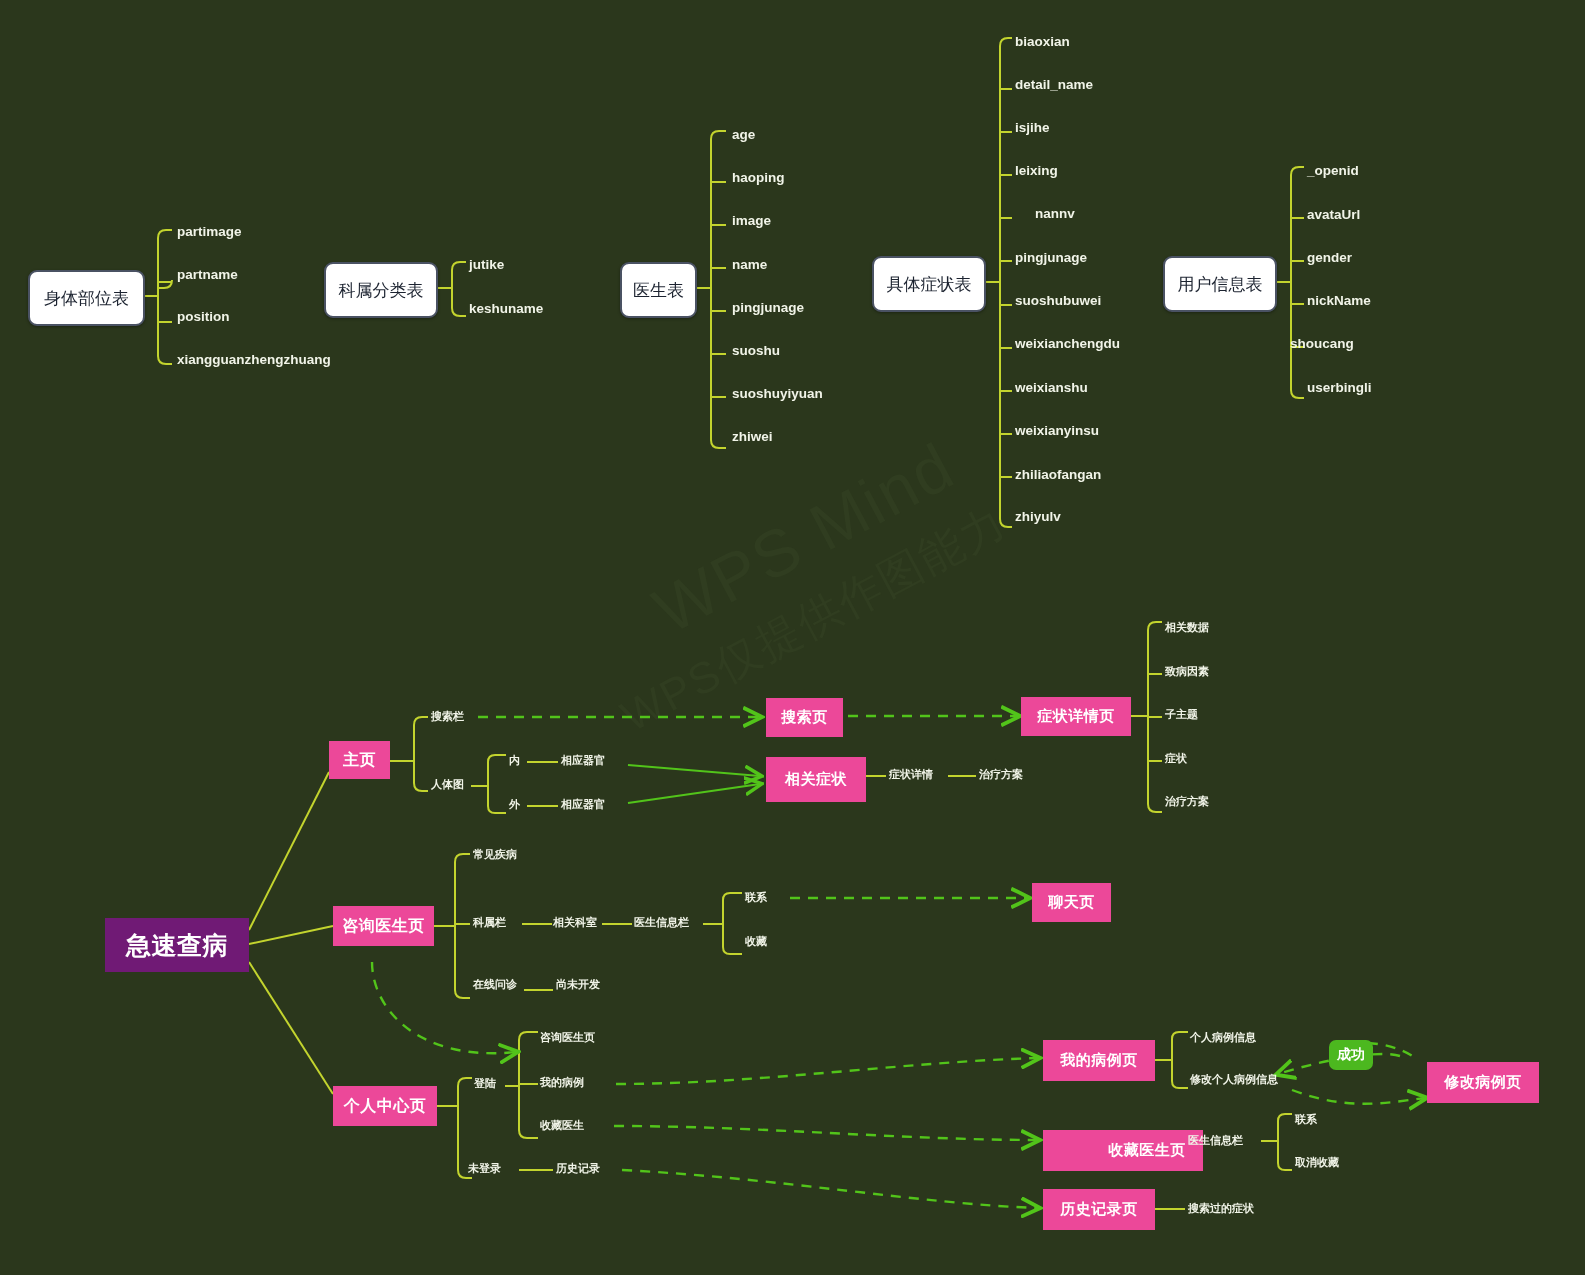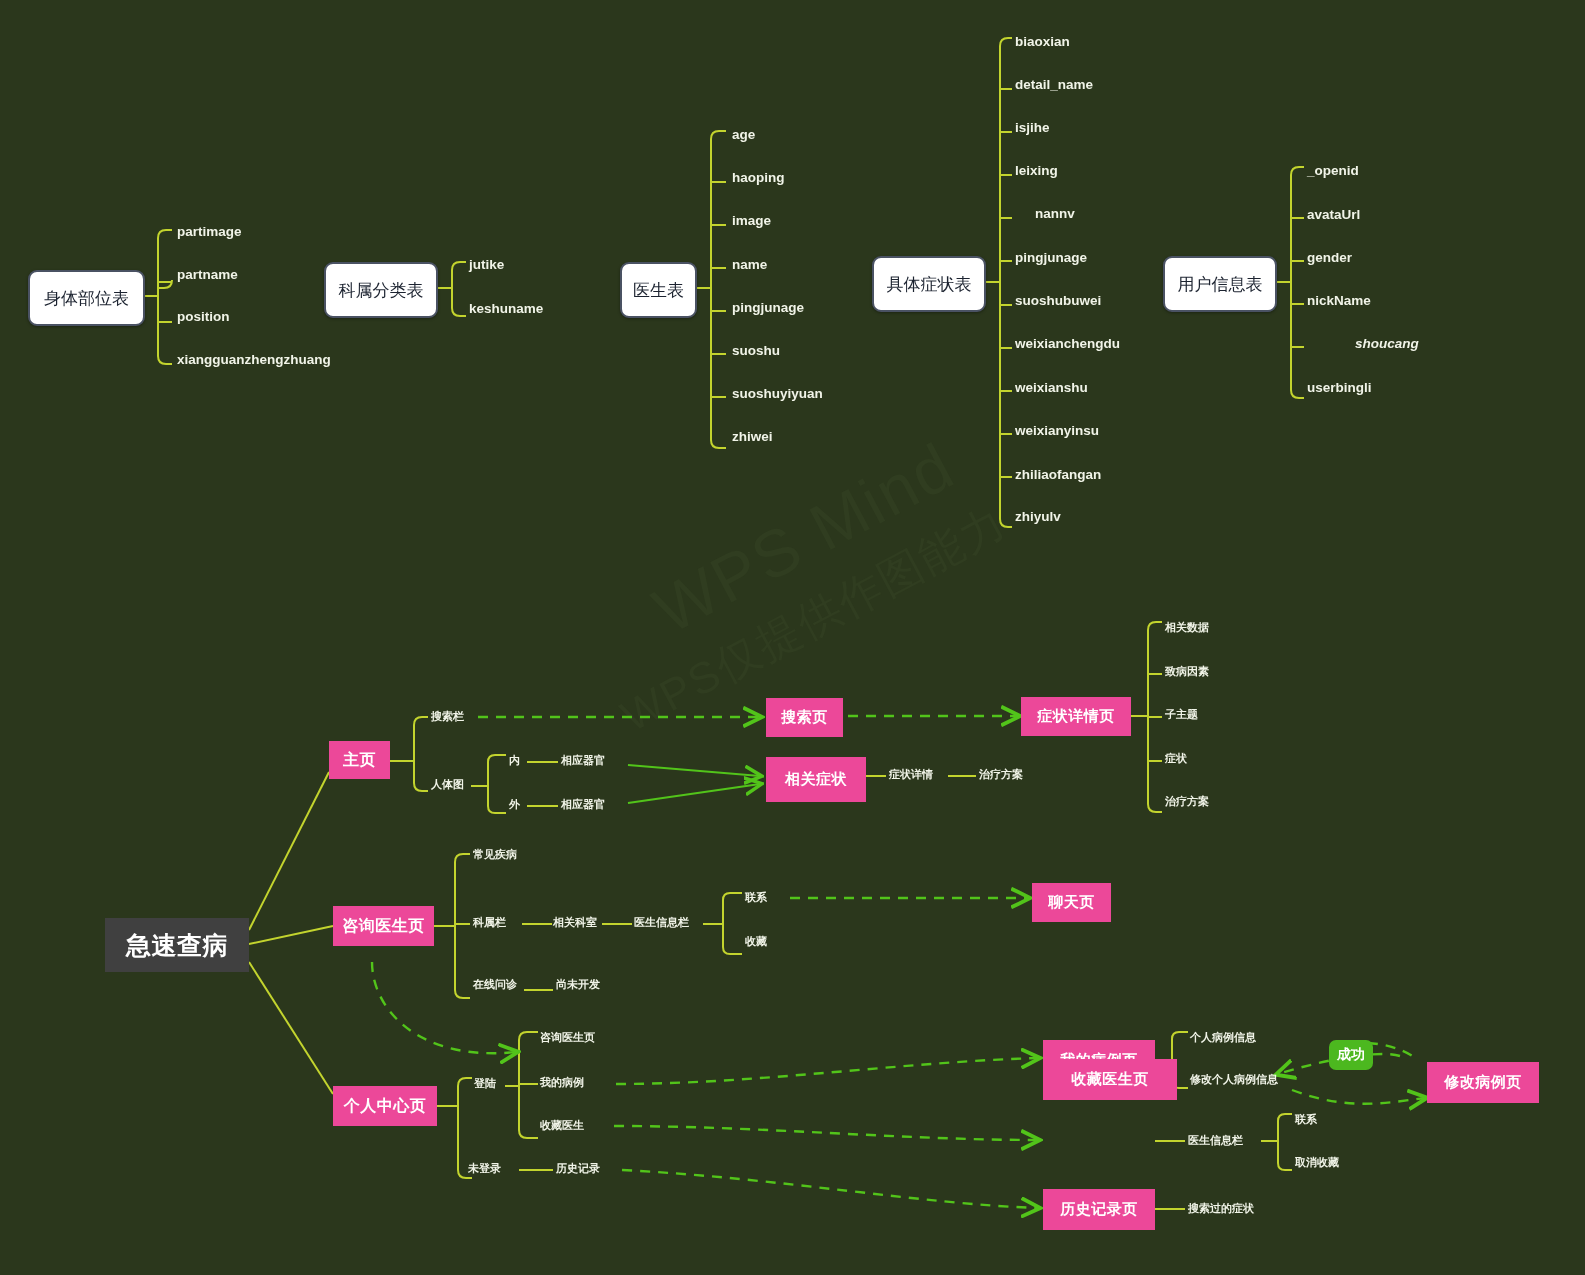--- a/index.html
+++ b/index.html
@@ -59,21 +59,21 @@
   .page-box{
     position:absolute;
     background:#ec4899;
     color:#ffffff;
     font-weight:bold;
     display:flex;align-items:center;justify-content:center;
     white-space:nowrap;
     letter-spacing:.5px;
   }
   .page-box.root{
-    background:#404040;
+    background:#701a75;
     font-size:25px;
   }
   .page-box.lvl1{font-size:16px;}
   .page-box.lvl2{font-size:15px;}
   .badge-success{
     position:absolute;
     background:#4cb81f;
     color:#ffffff;
     font-weight:bold;
     font-size:14px;
@@ -267,21 +267,21 @@
   <div class="leaf" style="left:1015px;top:381px;">weixianshu</div>
   <div class="leaf" style="left:1015px;top:424px;">weixianyinsu</div>
   <div class="leaf" style="left:1015px;top:468px;">zhiliaofangan</div>
   <div class="leaf" style="left:1015px;top:510px;">zhiyulv</div>
 
   <div class="tbl-node" style="left:1163px;top:256px;width:110px;height:52px;">用户信息表</div>
   <div class="leaf" style="left:1307px;top:164px;">_openid</div>
   <div class="leaf" style="left:1307px;top:208px;">avataUrl</div>
   <div class="leaf" style="left:1307px;top:251px;">gender</div>
   <div class="leaf" style="left:1307px;top:294px;">nickName</div>
-  <div class="leaf" style="left:1355px;top:337px;font-style:italic;">shoucang</div>
+  <div class="leaf" style="left:1290px;top:337px;">shoucang</div>
   <div class="leaf" style="left:1307px;top:381px;">userbingli</div>
 
   <div class="page-box root" style="left:105px;top:918px;width:144px;height:54px;">急速查病</div>
 
   <div class="page-box lvl1" style="left:329px;top:741px;width:61px;height:38px;">主页</div>
   <div class="leaf cn" style="left:431px;top:711px;">搜索栏</div>
   <div class="leaf cn" style="left:431px;top:779px;">人体图</div>
   <div class="leaf cn" style="left:509px;top:755px;">内</div>
   <div class="leaf cn" style="left:509px;top:799px;">外</div>
   <div class="leaf cn" style="left:561px;top:755px;">相应器官</div>
@@ -321,21 +321,21 @@
   <div class="leaf cn" style="left:556px;top:1163px;">历史记录</div>
 
   <div class="page-box lvl2" style="left:1043px;top:1040px;width:112px;height:41px;">我的病例页</div>
   <div class="leaf cn" style="left:1190px;top:1032px;">个人病例信息</div>
   <div class="leaf cn" style="left:1190px;top:1074px;">修改个人病例信息</div>
 
   <div class="badge-success" style="left:1329px;top:1040px;width:44px;height:30px;">成功</div>
 
   <div class="page-box lvl2" style="left:1427px;top:1062px;width:112px;height:41px;">修改病例页</div>
 
-  <div class="page-box lvl2" style="left:1043px;top:1059px;width:134px;height:41px;">收藏医生页</div>
+  <div class="page-box lvl2" style="left:1043px;top:1130px;width:112px;height:41px;padding-left:48px;">收藏医生页</div>
   <div class="leaf cn" style="left:1188px;top:1135px;">医生信息栏</div>
   <div class="leaf cn" style="left:1295px;top:1114px;">联系</div>
   <div class="leaf cn" style="left:1295px;top:1157px;">取消收藏</div>
 
   <div class="page-box lvl2" style="left:1043px;top:1189px;width:112px;height:41px;">历史记录页</div>
   <div class="leaf cn" style="left:1188px;top:1203px;">搜索过的症状</div>
 
 </div>
 
 </body></html>

